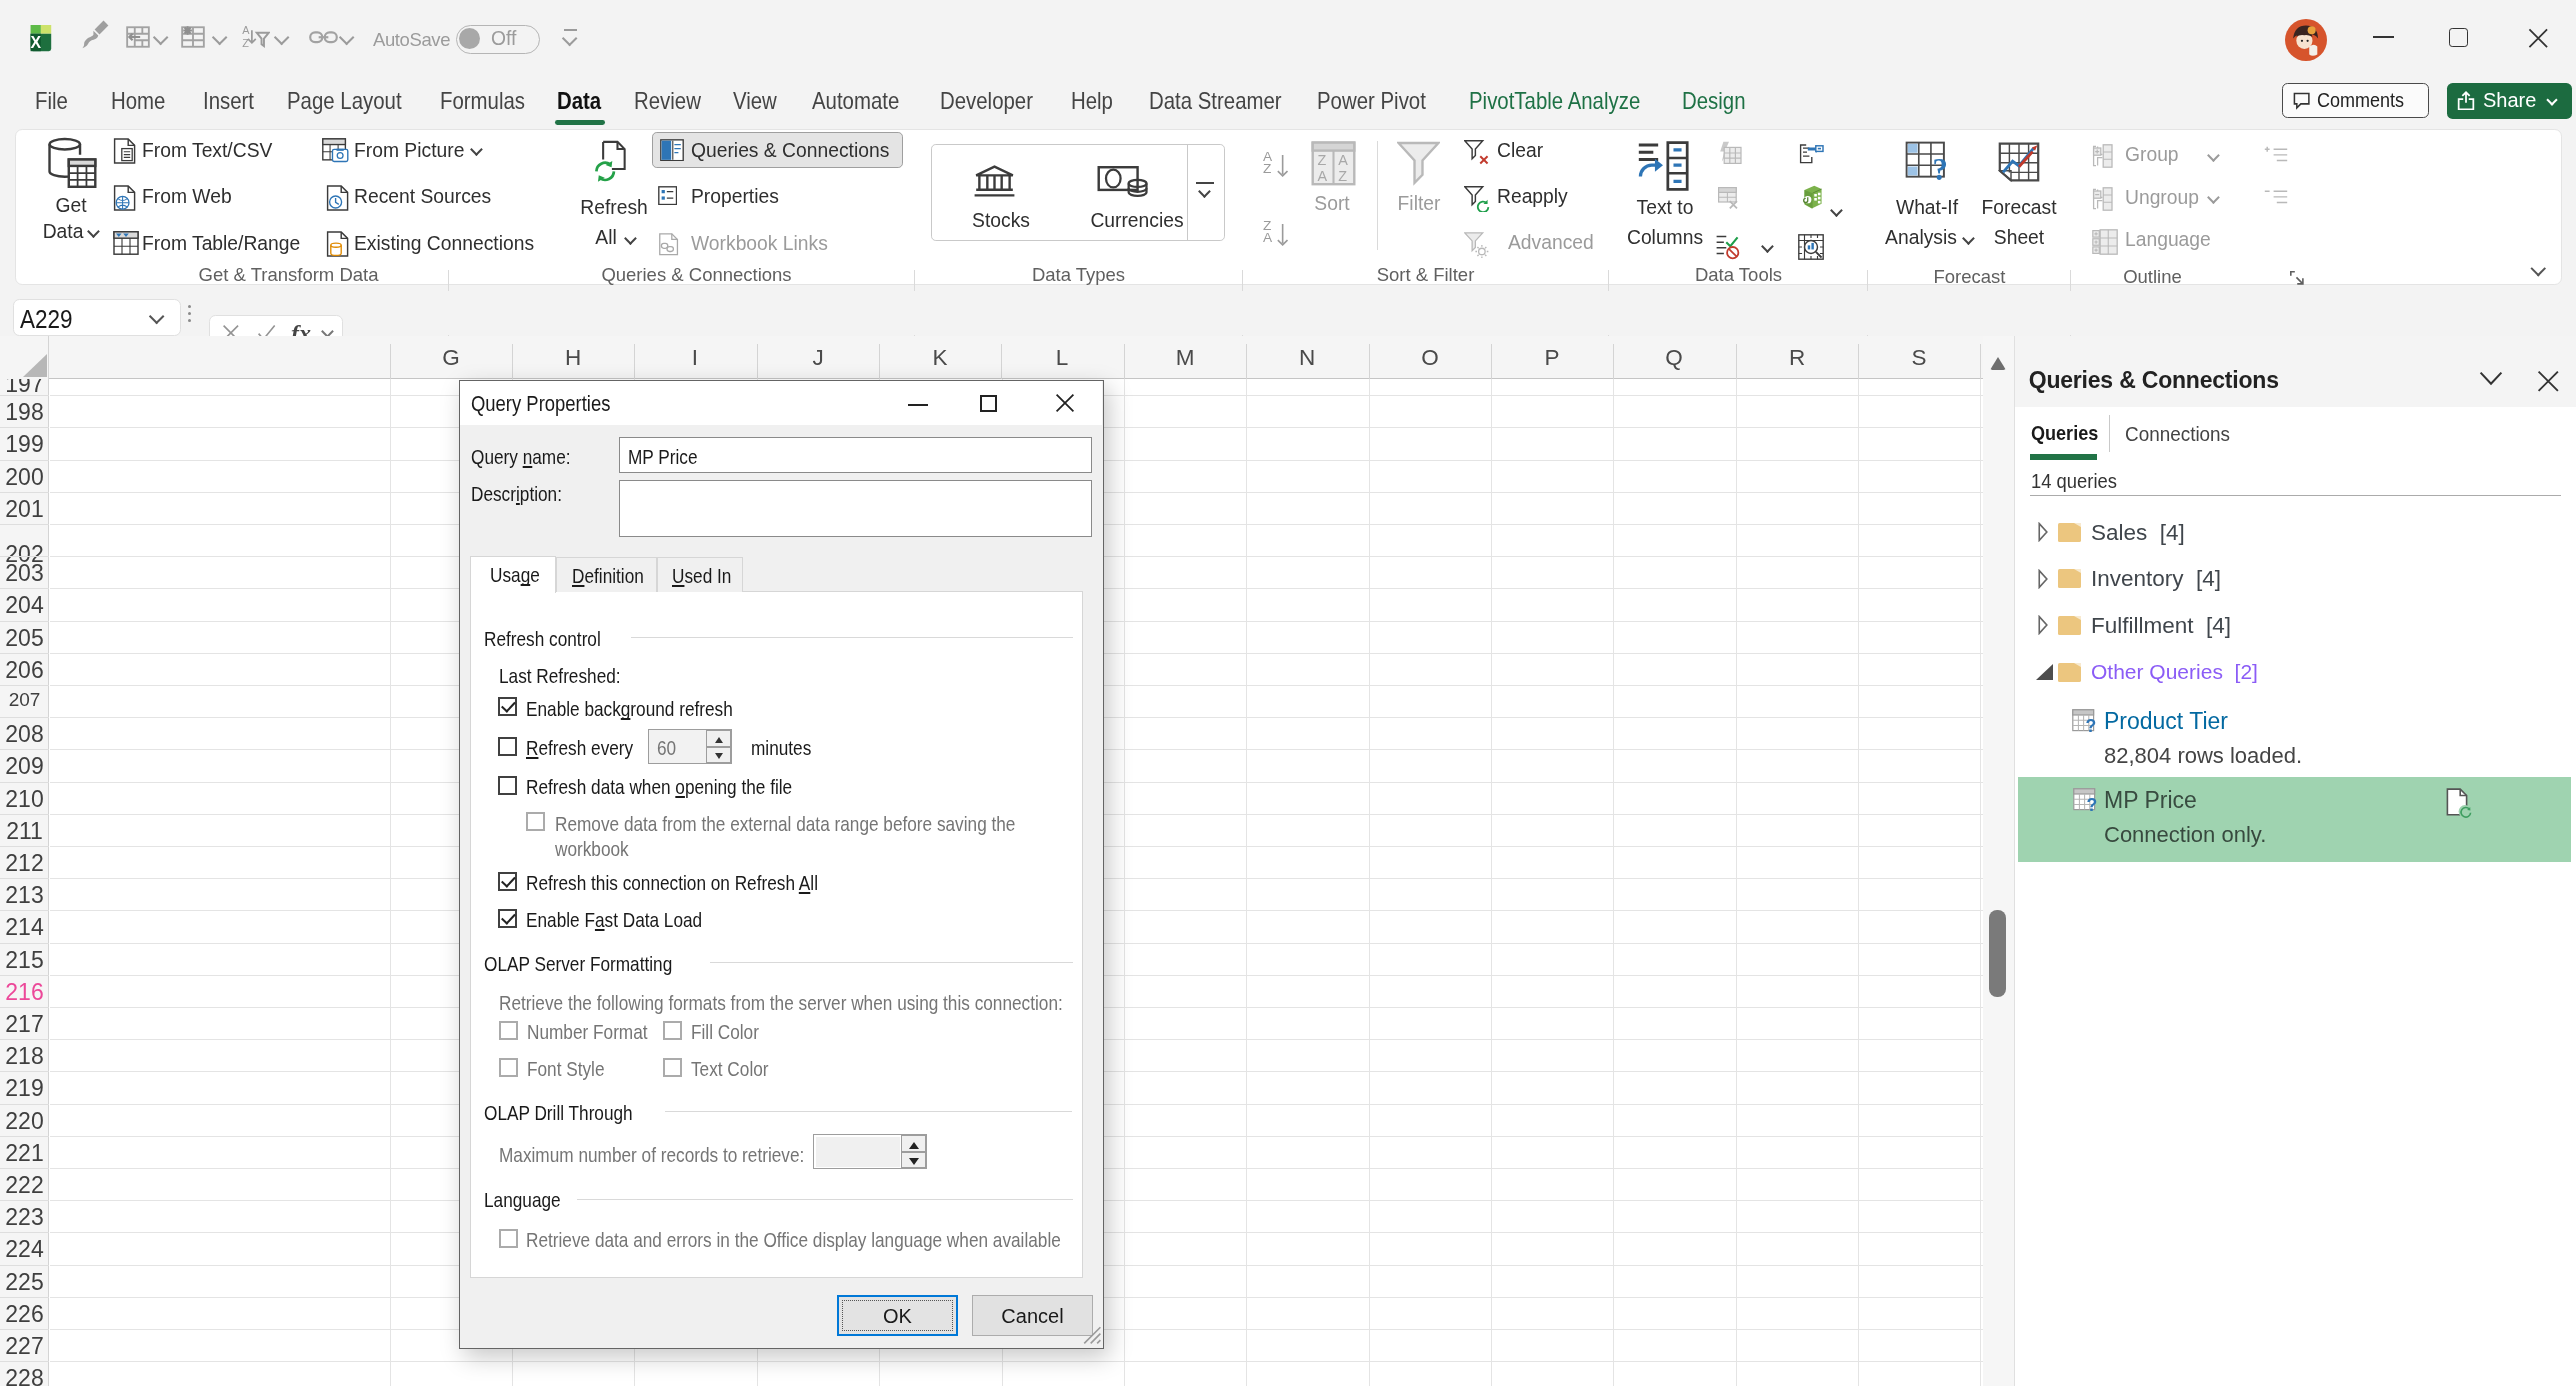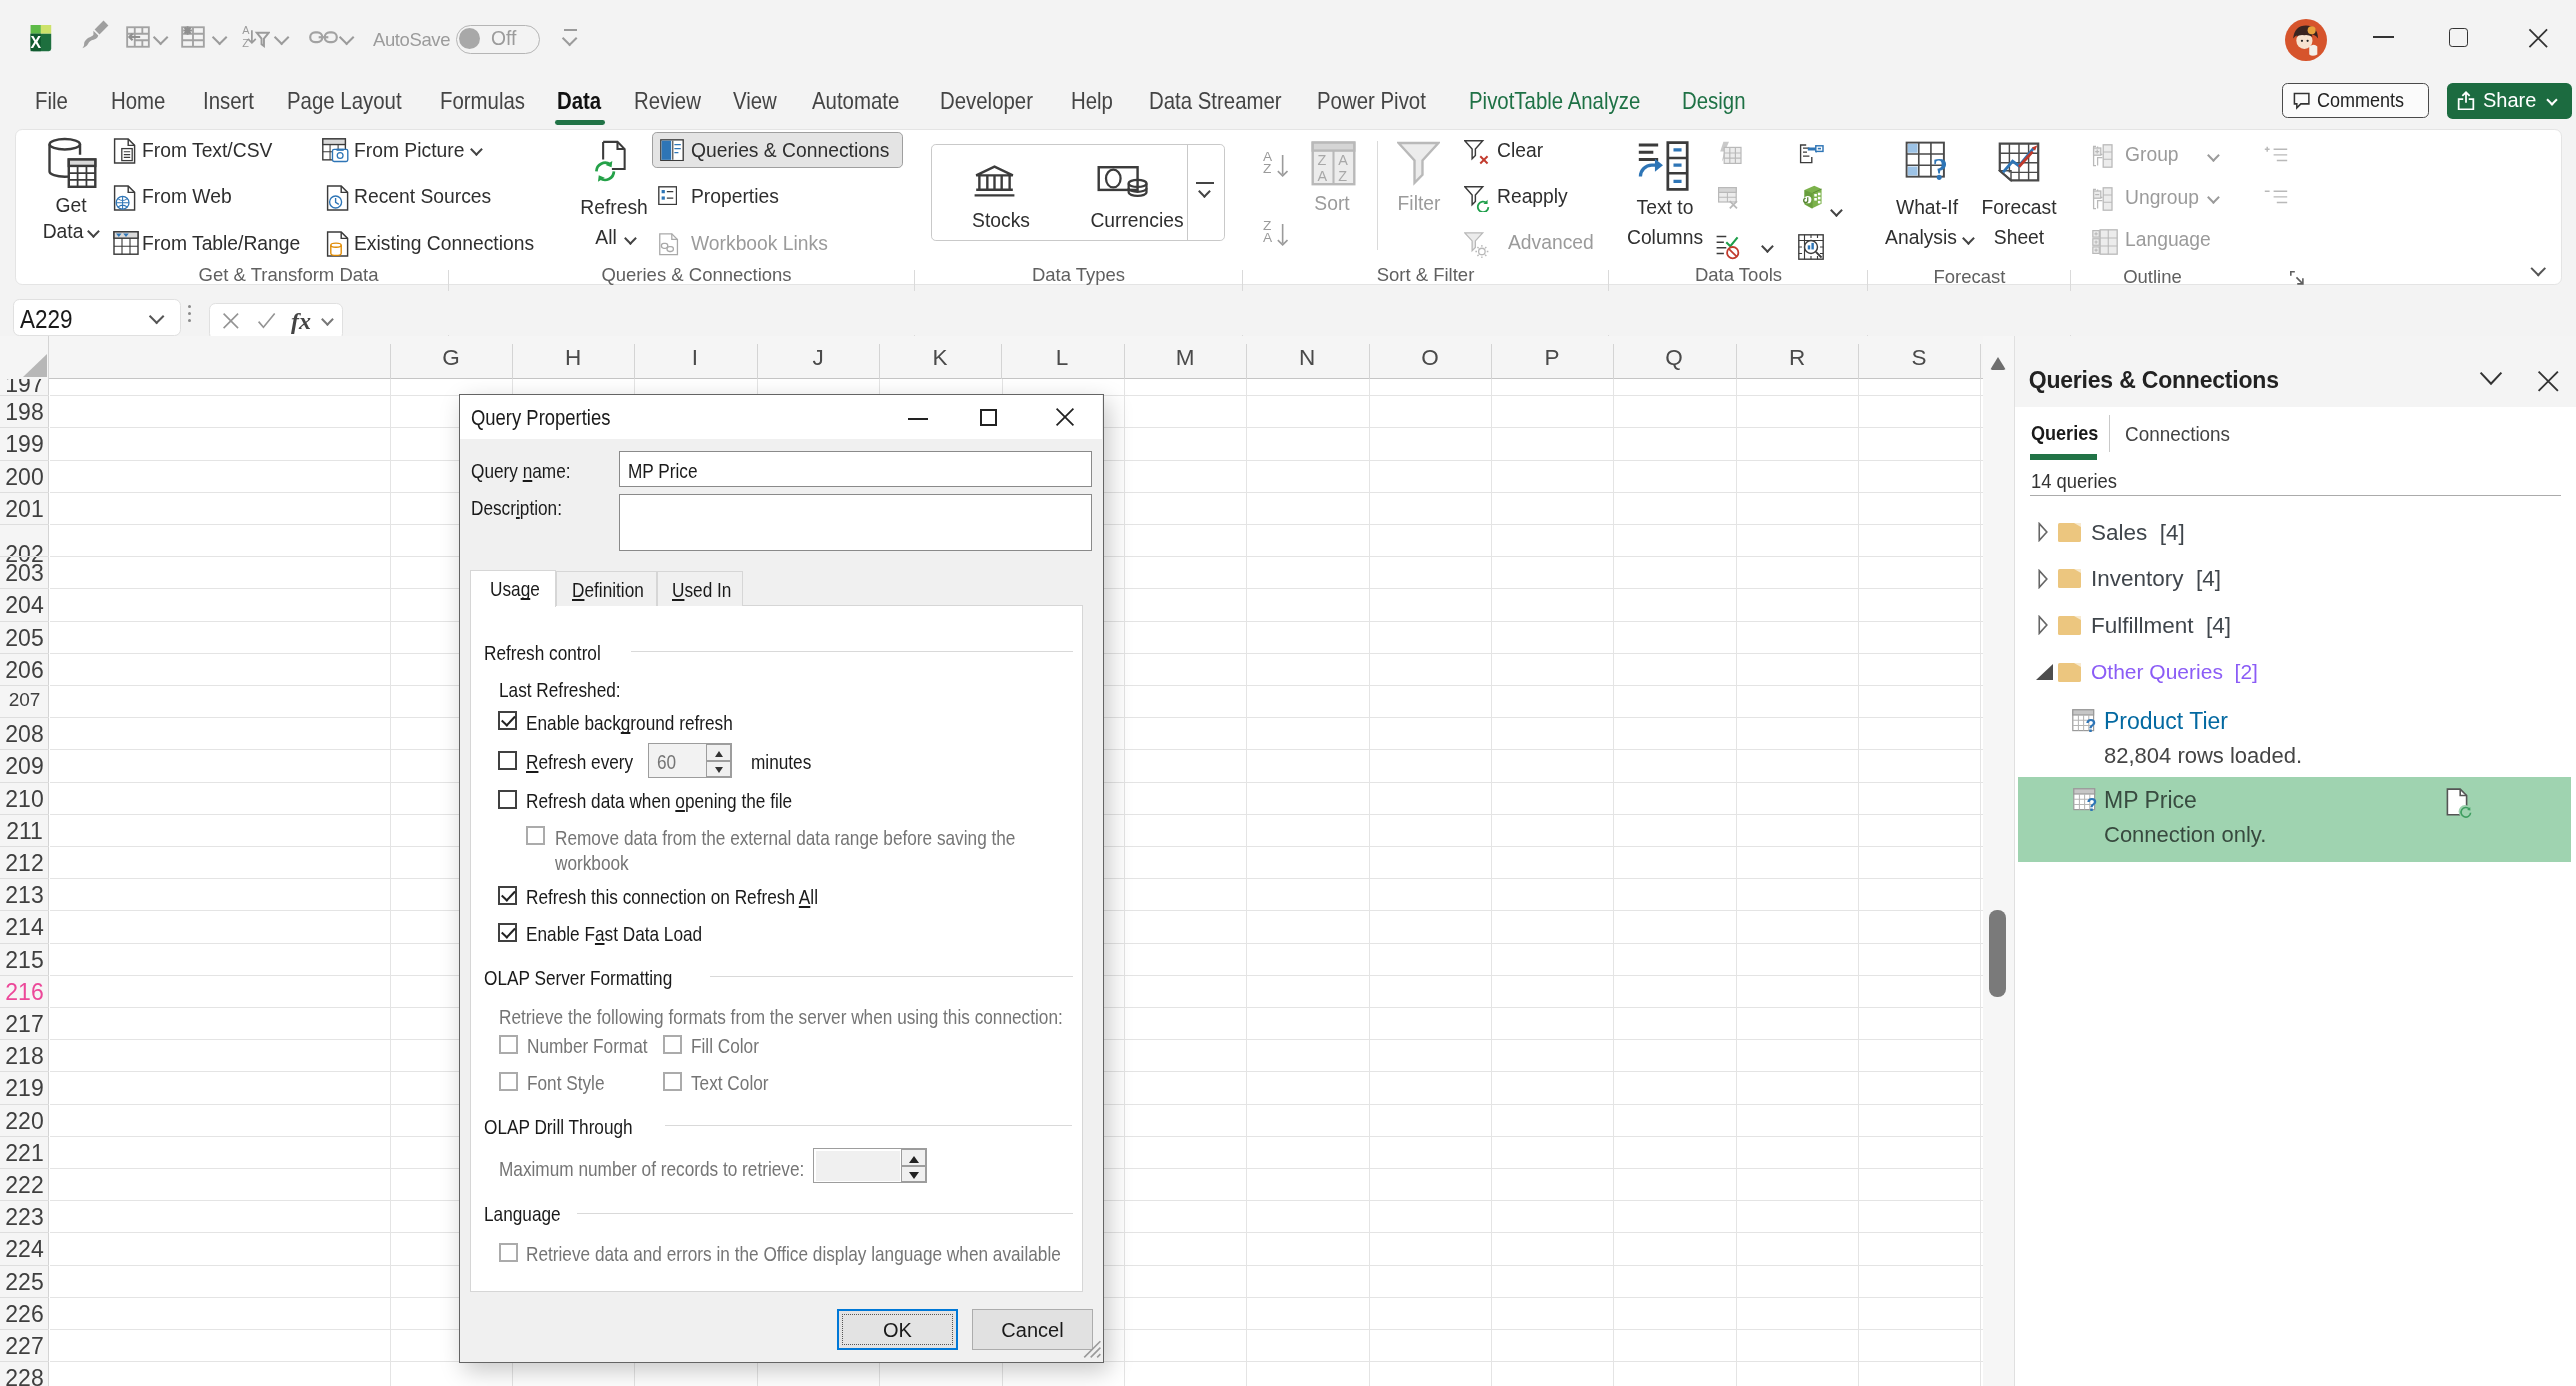--- a/index.html
+++ b/index.html
@@ -462,21 +462,21 @@
 </div>
 
 <div class="abs" style="left:0;top:291px;width:2576px;height:44px;background:#f3f3f3">
   <div class="abs" style="left:13px;top:8px;width:168px;height:37px;background:#fff;border:0.8px solid #e0e0e0;border-radius:6.4px">
     <div class="abs" style="left:6.4px;top:4.8px;font-size:25px;color:#1a1a1a;transform:scaleX(.9);transform-origin:0 50%">A229</div>
     <span class="abs chev" style="left:137px;top:10.5px;border-color:#555"></span>
   </div>
   <div class="abs" style="left:188px;top:13.7px;width:3.2px;height:3.2px;background:#8a8a8a;border-radius:50%"></div>
   <div class="abs" style="left:188px;top:21px;width:3.2px;height:3.2px;background:#8a8a8a;border-radius:50%"></div>
   <div class="abs" style="left:188px;top:28px;width:3.2px;height:3.2px;background:#8a8a8a;border-radius:50%"></div>
-  <div class="abs" style="left:209px;top:12px;width:134px;height:37px;background:#fff;border:0.8px solid #e0e0e0;border-radius:6.4px">
+  <div class="abs" style="left:209px;top:24px;width:134px;height:37px;background:#fff;border:0.8px solid #e0e0e0;border-radius:6.4px">
     <svg class="ic" style="left:12px;top:8px" width="17.7" height="17.7" viewBox="0 0 22 22" stroke="#949494" stroke-width="2">
         <path d="M2 2 L20 20 M20 2 L2 20"></path>
       </svg>
     <svg class="ic" style="left:47px;top:8px" width="19.3" height="17.7" viewBox="0 0 24 22" fill="none" stroke="#949494" stroke-width="2">
         <path d="M2 12 l6 7 L22 2"></path>
       </svg>
     <div class="abs" style="left:81px;top:4px;font-size:24px;font-style:italic;font-weight:bold;color:#444;font-family:'Liberation Serif',serif">fx</div>
     <span class="abs chev" style="left:113px;top:10.5px;border-color:#777;width:8.9px;height:8.9px"></span>
   </div>
 </div>
@@ -697,21 +697,21 @@
   <div class="abs" style="left:89px;top:486px;font-size:22px;color:#37493e">Connection only.</div>
   <svg class="ic" style="left:426px;top:452px" width="32" height="31" viewBox="0 0 40 38">
     <path d="M8 1 h16 l8 8 v24 h-24 z" fill="#fff" stroke="#555" stroke-width="2"></path>
     <path d="M24 1 v8 h8" fill="none" stroke="#555" stroke-width="2"></path>
     <circle cx="30" cy="29" r="8" fill="#9fd3b0"></circle>
     <path d="M35.5 26 a6 6 0 1 0 1.5 4.5" fill="none" stroke="#3e9e60" stroke-width="2"></path>
     <path d="M36.5 23.5 l0.3 4.2 -4.2 -0.5 z" fill="#3e9e60"></path>
   </svg>
 </div>
 
-<div class="abs" style="left:459px;top:394px;width:645px;height:969px;background:#f0f0f0;border:1.6px solid #646464;box-shadow:4.8px 8px 22.5px rgba(0,0,0,0.22)">
+<div class="abs" style="left:459px;top:380px;width:645px;height:969px;background:#f0f0f0;border:1.6px solid #646464;box-shadow:4.8px 8px 22.5px rgba(0,0,0,0.22)">
   <div class="abs" style="left:0;top:0;width:642px;height:44px;background:#fff"></div>
   <div class="dtxt" style="left:11.3px;top:9.7px;font-size:22.5px">Query Properties</div>
   <div class="abs" style="left:448px;top:22.5px;width:20px;height:2px;background:#222"></div>
   <div class="abs" style="left:520px;top:13.7px;width:17px;height:17px;border:2px solid #222"></div>
   <svg class="ic" style="left:595px;top:12px" width="20" height="20" viewBox="0 0 25 25" stroke="#222" stroke-width="2.2">
       <path d="M2 2 L23 23 M23 2 L2 23"></path>
     </svg>
 
   <div class="dtxt" style="left:11.3px;top:64px">Query <u>n</u>ame:</div>
   <div class="abs" style="left:159px;top:56px;width:473px;height:36px;background:#fff;border:0.8px solid #8a8a8a"></div>

